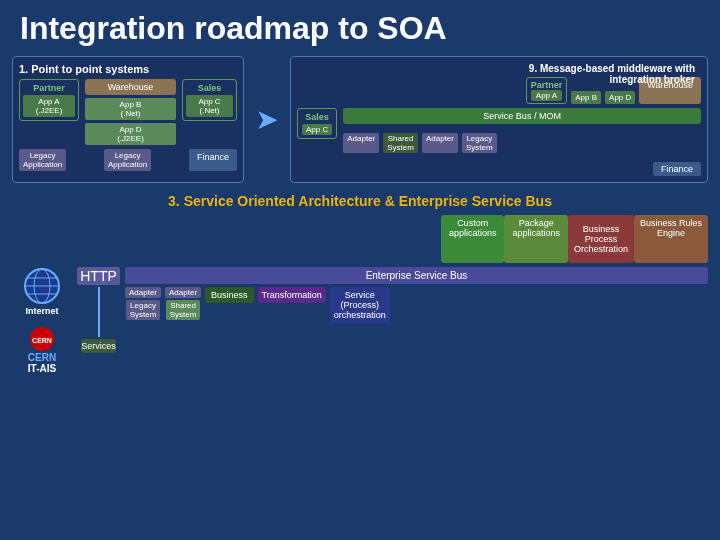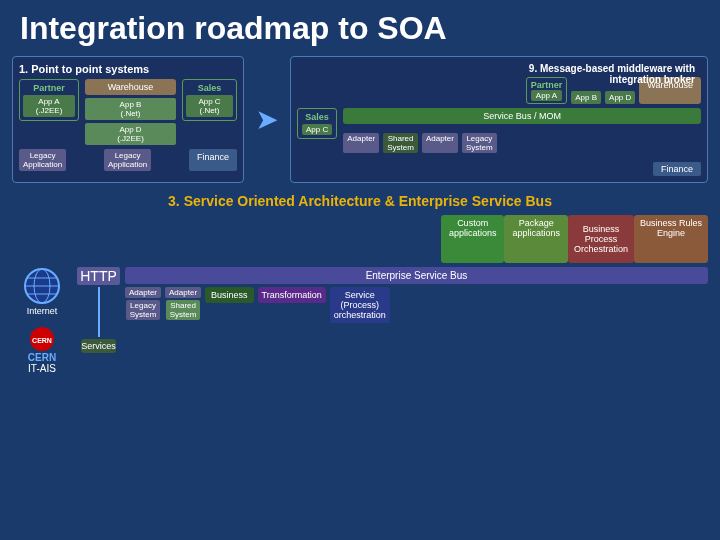--- a/index.html
+++ b/index.html
@@ -162,31 +162,31 @@
 
     <div style="display:flex; flex-direction:column; align-items:center; width:60px;">
 
       <svg width="38" height="38" viewBox="0 0 38 38">
         <circle cx="19" cy="19" r="17" fill="#1a3a8b" stroke="#6aacff" stroke-width="2"></circle>
         <ellipse cx="19" cy="19" rx="8" ry="17" fill="none" stroke="#6aacff" stroke-width="1"></ellipse>
         <line x1="2" y1="19" x2="36" y2="19" stroke="#6aacff" stroke-width="1"></line>
         <line x1="4" y1="11" x2="34" y2="11" stroke="#6aacff" stroke-width="1"></line>
         <line x1="4" y1="27" x2="34" y2="27" stroke="#6aacff" stroke-width="1"></line>
       </svg>
-      <div style="font-size:9px; color:white; text-align:center; margin-top:1px;">Internet</div>
+      <div style="font-size:9px; color:white; text-align:center; margin-top:1px;font-weight:bold;">Internet</div>
 
       <div style="display:flex; align-items:center; gap:2px; margin-top:10px;">
         <svg width="26" height="26" viewBox="0 0 26 26">
           <circle cx="13" cy="13" r="12" fill="#cc0000"></circle>
           <text x="13" y="17" text-anchor="middle" fill="white" font-size="7" font-weight="bold">CERN</text>
         </svg>
       </div>
       <div style="display:flex; flex-direction:column; align-items:center;">
         <span style="font-size:10px; color:#6aacff; font-weight:bold;">CERN</span>
-        <span style="font-size:10px; color:white; font-weight:normal;">IT-AIS</span>
+        <span style="font-size:10px; color:white; font-weight:bold;">IT-AIS</span>
       </div>
     </div>
 
     <div style="display:flex; flex-direction:column; align-items:center; width:45px;">
       <div style="background:#5a5a9a; border-radius:2px; padding:1px 3px; font-size:14px; color:white; margin-bottom:2px;">HTTP</div>
       <div style="width:2px; height:50px; background:#6aacff;"></div>
       <div style="background:#3a5a3a; border-radius:3px; padding:2px 0; font-size:9px; color:white; text-align:center; margin-top:2px;">Services</div>
     </div>
 
     <div style="flex:1; display:flex; flex-direction:column; gap:3px;">

